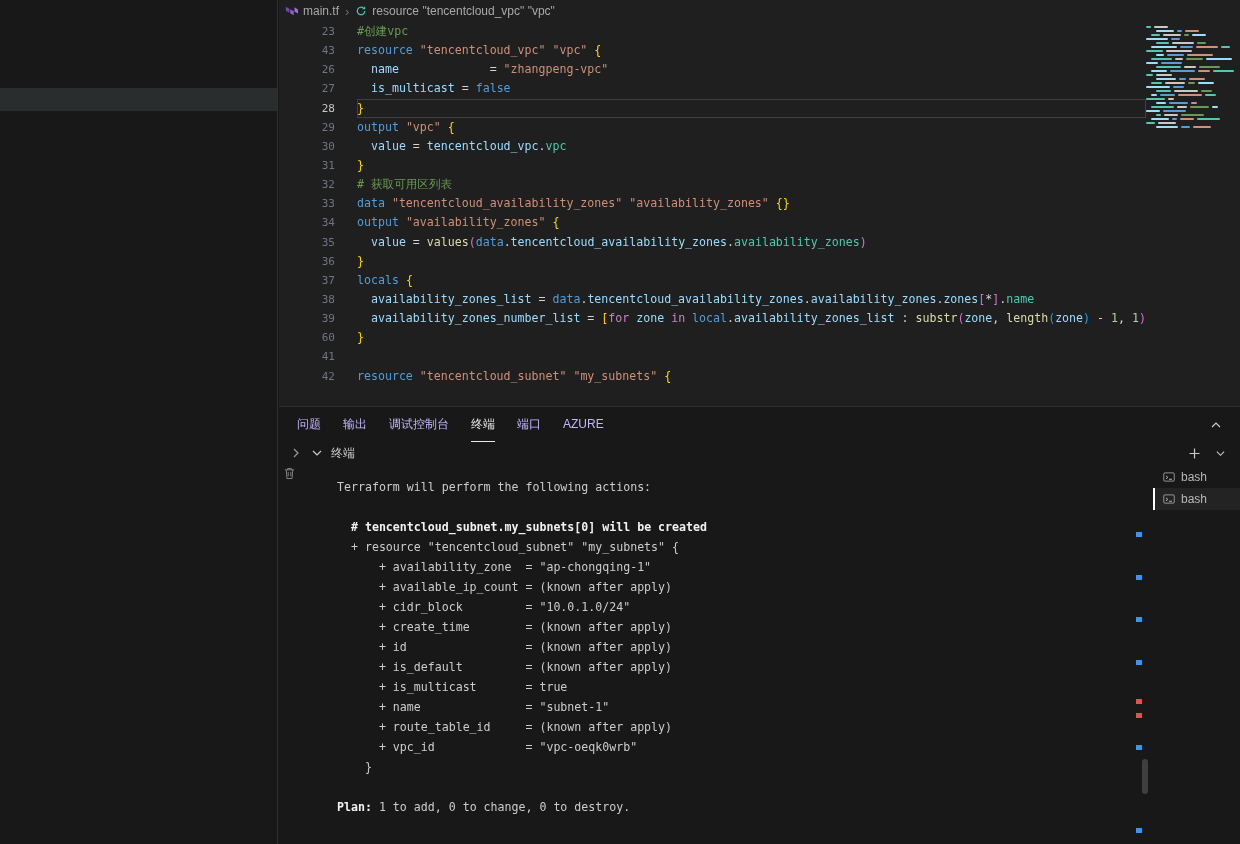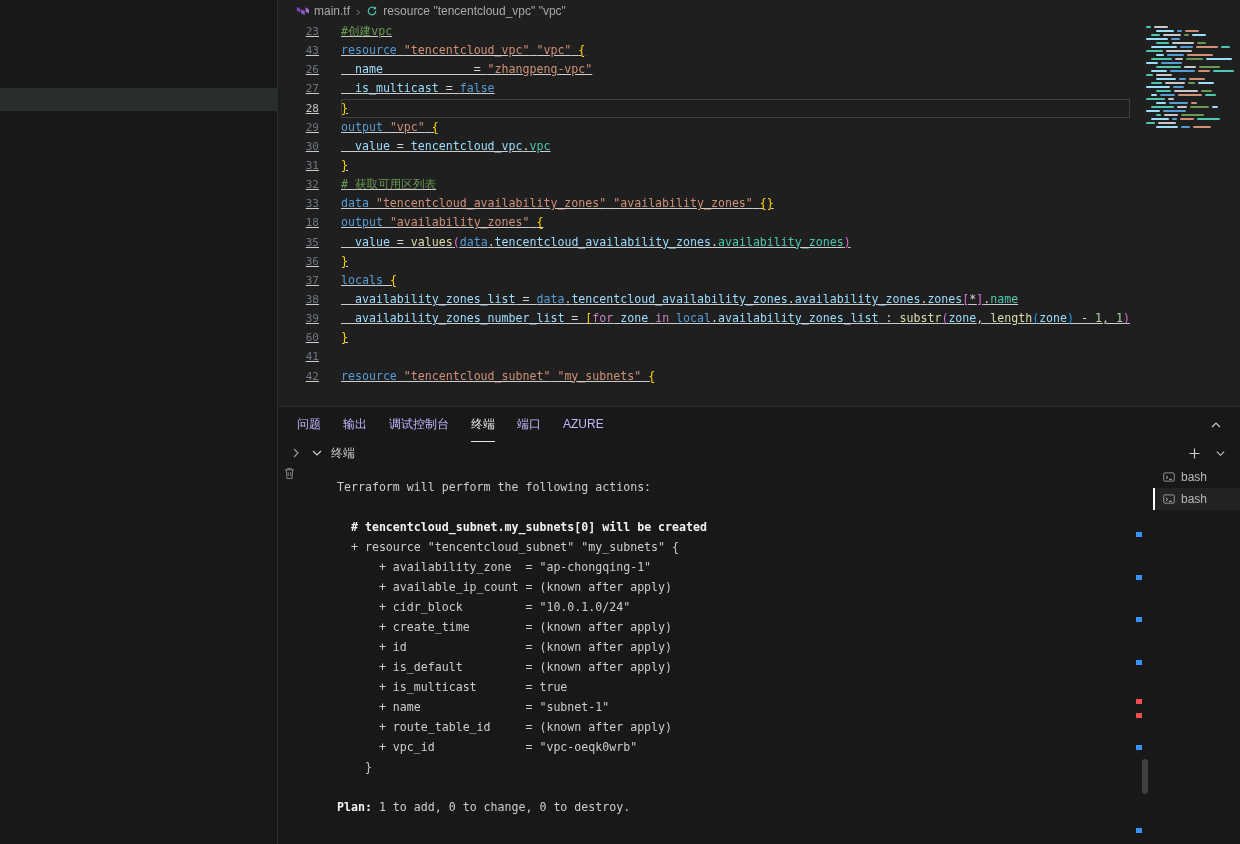--- a/index.html
+++ b/index.html
@@ -6,27 +6,27 @@
   html,body { background:#111; }
   body { width:1240px; height:844px; overflow:hidden; font-family:"Liberation Sans",sans-serif; color:#ccc; }
   .app { position:relative; width:1240px; height:844px; background:#181818; overflow:hidden; }
 
   
   .sidebar { position:absolute; left:0; top:0; width:278px; height:844px; background:#181818; border-right:1px solid #2f2f2f; }
   .sidebar-strip { position:absolute; top:88px; left:0; right:0; height:23px; background:#2a2d2e; }
 
   
   .editor { position:absolute; left:279px; top:0; width:961px; height:406px; background:#1f1f1f; }
-  .breadcrumb { height:22px; display:flex; align-items:center; gap:5px; padding-left:17px; font-size:12px; color:#a9a9a9; }
+  .breadcrumb { height:22px; display:flex; align-items:center; gap:5px; padding-left:6px; font-size:12px; color:#a9a9a9; }
   .bc-item { cursor:pointer; white-space:pre; }
   .bc-sep { color:#6e6e6e; font-size:13px; margin:0 1px; }
   .bc-icon { display:flex; align-items:center; }
 
-  .code { position:absolute; top:22px; left:0; width:851px; bottom:0; overflow:hidden;
-          font-family:"DejaVu Sans Mono",monospace; font-size:11.6px;text-decoration:underline; }
+  .code { position:absolute; top:22px; left:16px; width:851px; bottom:0; overflow:hidden;
+          font-family:"DejaVu Sans Mono",monospace; font-size:11.6px; }
   .line { display:flex; height:19.15px; line-height:19.15px; white-space:pre; }
   .ln { flex:none; width:40px; padding-right:0; text-align:right; color:#6e7681; font-size:11px; }
   .gap { flex:none; width:22px; }
   .content { flex:1; overflow:hidden; }
   .line.current .content { box-shadow:inset 0 0 0 1px #3f3f3f; }
   .line.current .ln { color:#c6c6c6; }
 
   .tk-kw{color:#569cd6}.tk-ctl{color:#c586c0}.tk-str{color:#ce9178}.tk-prop{color:#9cdcfe}
   .tk-fn{color:#dcdcaa}.tk-type{color:#4ec9b0}.tk-num{color:#b5cea8}.tk-com{color:#6a9955}
   .tk-pun{color:#d4d4d4}.tk-br1{color:#ffd700}.tk-br2{color:#da70d6}.tk-br3{color:#179fff}
@@ -98,21 +98,21 @@
           <div class="line"><span class="ln">23</span><span class="gap"></span><span class="content"><span class="tk-com">#创建vpc</span></span></div>
           <div class="line"><span class="ln">43</span><span class="gap"></span><span class="content"><span class="tk-kw">resource</span><span class="tk-pun"> </span><span class="tk-str">"tencentcloud_vpc"</span><span class="tk-pun"> </span><span class="tk-str">"vpc"</span><span class="tk-pun"> </span><span class="tk-br1">{</span></span></div>
           <div class="line"><span class="ln">26</span><span class="gap"></span><span class="content"><span class="tk-pun">  </span><span class="tk-prop">name</span><span class="tk-pun">             = </span><span class="tk-str">"zhangpeng-vpc"</span></span></div>
           <div class="line"><span class="ln">27</span><span class="gap"></span><span class="content"><span class="tk-pun">  </span><span class="tk-prop">is_multicast</span><span class="tk-pun"> = </span><span class="tk-kw">false</span></span></div>
           <div class="line current"><span class="ln">28</span><span class="gap"></span><span class="content"><span class="tk-br1">}</span></span></div>
           <div class="line"><span class="ln">29</span><span class="gap"></span><span class="content"><span class="tk-kw">output</span><span class="tk-pun"> </span><span class="tk-str">"vpc"</span><span class="tk-pun"> </span><span class="tk-br1">{</span></span></div>
           <div class="line"><span class="ln">30</span><span class="gap"></span><span class="content"><span class="tk-pun">  </span><span class="tk-prop">value</span><span class="tk-pun"> = </span><span class="tk-prop">tencentcloud_vpc</span><span class="tk-pun">.</span><span class="tk-type">vpc</span></span></div>
           <div class="line"><span class="ln">31</span><span class="gap"></span><span class="content"><span class="tk-br1">}</span></span></div>
           <div class="line"><span class="ln">32</span><span class="gap"></span><span class="content"><span class="tk-com"># 获取可用区列表</span></span></div>
           <div class="line"><span class="ln">33</span><span class="gap"></span><span class="content"><span class="tk-kw">data</span><span class="tk-pun"> </span><span class="tk-str">"tencentcloud_availability_zones"</span><span class="tk-pun"> </span><span class="tk-str">"availability_zones"</span><span class="tk-pun"> </span><span class="tk-br1">{}</span></span></div>
-          <div class="line"><span class="ln">18</span><span class="gap"></span><span class="content"><span class="tk-kw">output</span><span class="tk-pun"> </span><span class="tk-str">"availability_zones"</span><span class="tk-pun"> </span><span class="tk-br1">{</span></span></div>
+          <div class="line"><span class="ln">34</span><span class="gap"></span><span class="content"><span class="tk-kw">output</span><span class="tk-pun"> </span><span class="tk-str">"availability_zones"</span><span class="tk-pun"> </span><span class="tk-br1">{</span></span></div>
           <div class="line"><span class="ln">35</span><span class="gap"></span><span class="content"><span class="tk-pun">  </span><span class="tk-prop">value</span><span class="tk-pun"> = </span><span class="tk-fn">values</span><span class="tk-br2">(</span><span class="tk-kw">data</span><span class="tk-pun">.</span><span class="tk-prop">tencentcloud_availability_zones</span><span class="tk-pun">.</span><span class="tk-type">availability_zones</span><span class="tk-br2">)</span></span></div>
           <div class="line"><span class="ln">36</span><span class="gap"></span><span class="content"><span class="tk-br1">}</span></span></div>
           <div class="line"><span class="ln">37</span><span class="gap"></span><span class="content"><span class="tk-kw">locals</span><span class="tk-pun"> </span><span class="tk-br1">{</span></span></div>
           <div class="line"><span class="ln">38</span><span class="gap"></span><span class="content"><span class="tk-pun">  </span><span class="tk-prop">availability_zones_list</span><span class="tk-pun"> = </span><span class="tk-kw">data</span><span class="tk-pun">.</span><span class="tk-prop">tencentcloud_availability_zones</span><span class="tk-pun">.</span><span class="tk-prop">availability_zones</span><span class="tk-pun">.</span><span class="tk-prop">zones</span><span class="tk-br2">[</span><span class="tk-pun">*</span><span class="tk-br2">]</span><span class="tk-pun">.</span><span class="tk-type">name</span></span></div>
           <div class="line"><span class="ln">39</span><span class="gap"></span><span class="content"><span class="tk-pun">  </span><span class="tk-prop">availability_zones_number_list</span><span class="tk-pun"> = </span><span class="tk-br1">[</span><span class="tk-ctl">for</span><span class="tk-pun"> </span><span class="tk-prop">zone</span><span class="tk-pun"> </span><span class="tk-ctl">in</span><span class="tk-pun"> </span><span class="tk-kw">local</span><span class="tk-pun">.</span><span class="tk-prop">availability_zones_list</span><span class="tk-pun"> : </span><span class="tk-fn">substr</span><span class="tk-br2">(</span><span class="tk-prop">zone</span><span class="tk-pun">, </span><span class="tk-fn">length</span><span class="tk-br3">(</span><span class="tk-prop">zone</span><span class="tk-br3">)</span><span class="tk-pun"> - </span><span class="tk-num">1</span><span class="tk-pun">, </span><span class="tk-num">1</span><span class="tk-br2">)</span><span class="tk-br1">]</span></span></div>
           <div class="line"><span class="ln">60</span><span class="gap"></span><span class="content"><span class="tk-br1">}</span></span></div>
           <div class="line"><span class="ln">41</span><span class="gap"></span><span class="content"></span></div>
           <div class="line"><span class="ln">42</span><span class="gap"></span><span class="content"><span class="tk-kw">resource</span><span class="tk-pun"> </span><span class="tk-str">"tencentcloud_subnet"</span><span class="tk-pun"> </span><span class="tk-str">"my_subnets"</span><span class="tk-pun"> </span><span class="tk-br1">{</span></span></div>
         </div>
     </div>

